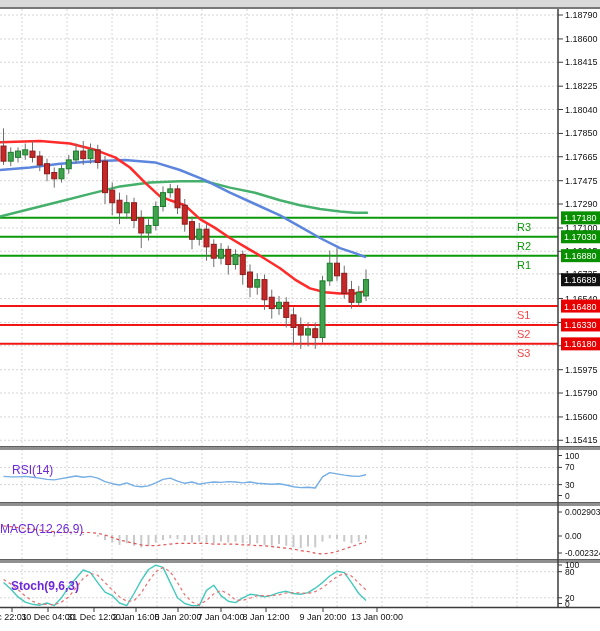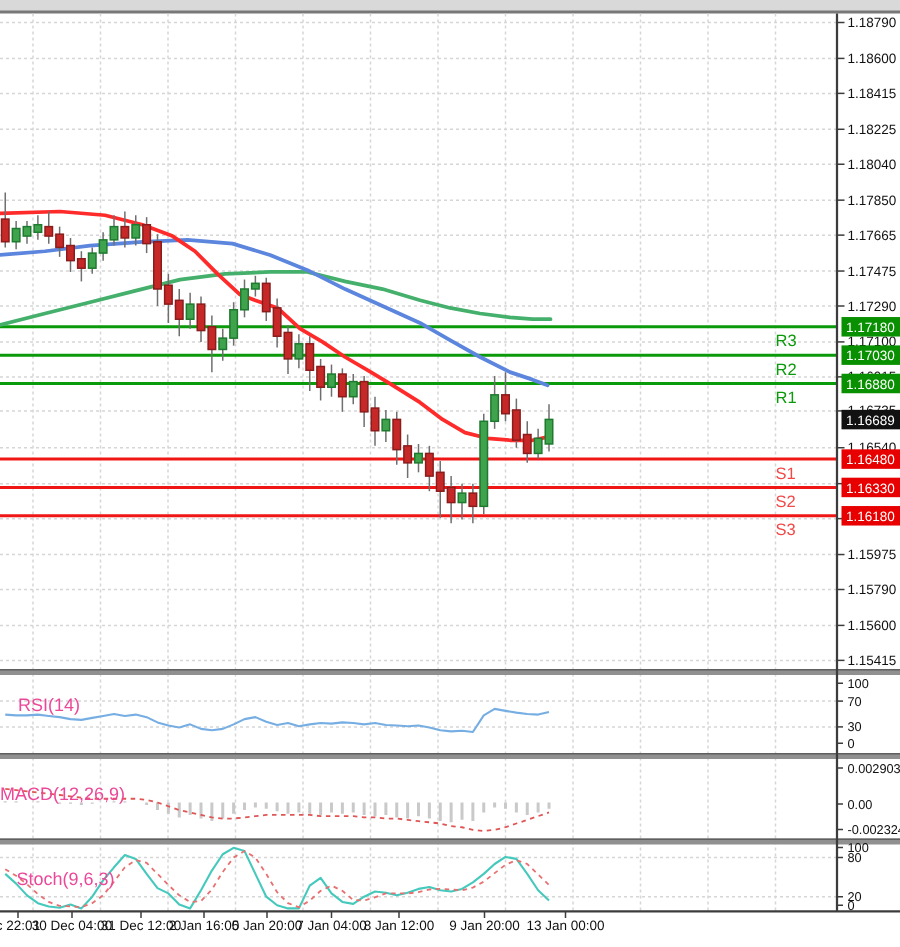--- a/index.html
+++ b/index.html
@@ -1,21 +1,21 @@
 <!DOCTYPE html>
 <html><head>
 <meta charset="utf-8">
 <style>
   html,body{margin:0;padding:0;background:#fff;}
   .window{position:relative;width:600px;height:631px;background:#fff;overflow:hidden;
           font-family:"Liberation Sans",sans-serif;}
-  .panel-label{position:absolute;font-size:12px;color:#ec4899;letter-spacing:0;}
+  .panel-label{position:absolute;font-size:12px;color:#6d28d9;letter-spacing:0;}
   .panel-label.rsi{left:12px;top:463px;}
   .panel-label.macd{left:0;top:522px;}
-  .panel-label.stoch{left:11px;top:579px;}
+  .panel-label.stoch{left:11px;top:579px;font-weight:bold;}
   svg{position:absolute;left:0;top:0;}
   svg text{font-family:"Liberation Sans",sans-serif;}
 </style>
 </head>
 <body>
 
 <div class="window">
   <svg id="chart" width="600" height="631" viewBox="0 0 600 631">
       <rect x="0" y="0" width="600" height="8" fill="#d9d9d9"></rect>
       <rect x="0" y="7" width="600" height="2" fill="#787878"></rect>

